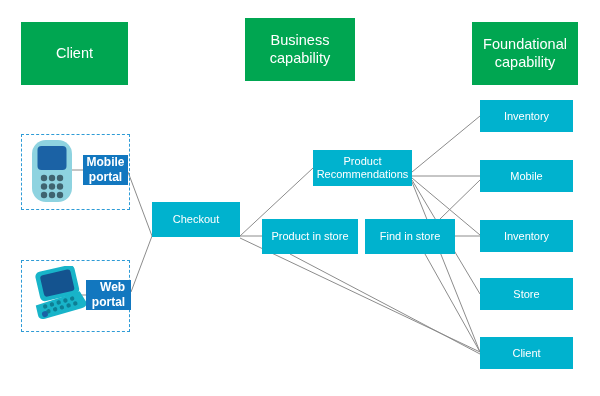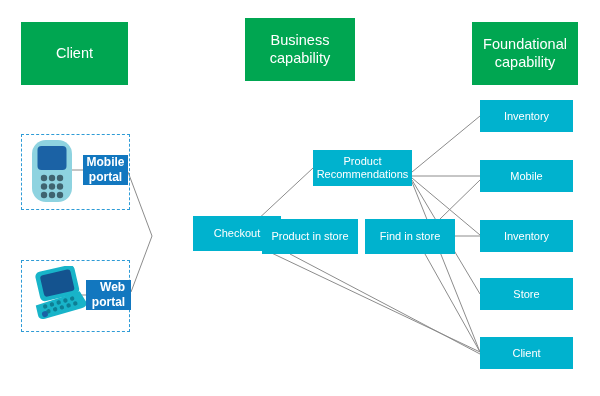--- a/index.html
+++ b/index.html
@@ -136,21 +136,21 @@
     </svg>
   </div>
 
   <div class="node portal-box" style="left:86px;top:280px;width:45px;height:30px;text-align:right;">
     <span>
       <span>Web</span><br>
       <span>portal</span>
     </span>
   </div>
 
-  <div class="node cap-box" style="left:152px;top:216px;width:88px;height:35px;margin-left:41px;">
+  <div class="node cap-box" style="left:152px;top:202px;width:88px;height:35px;">
     <span>Checkout</span>
   </div>
 
   <div class="node cap-box" style="left:313px;top:150px;width:99px;height:36px;">
     <span>
       <span>Product</span><br>
       <span>Recommendations</span>
     </span>
   </div>
 

